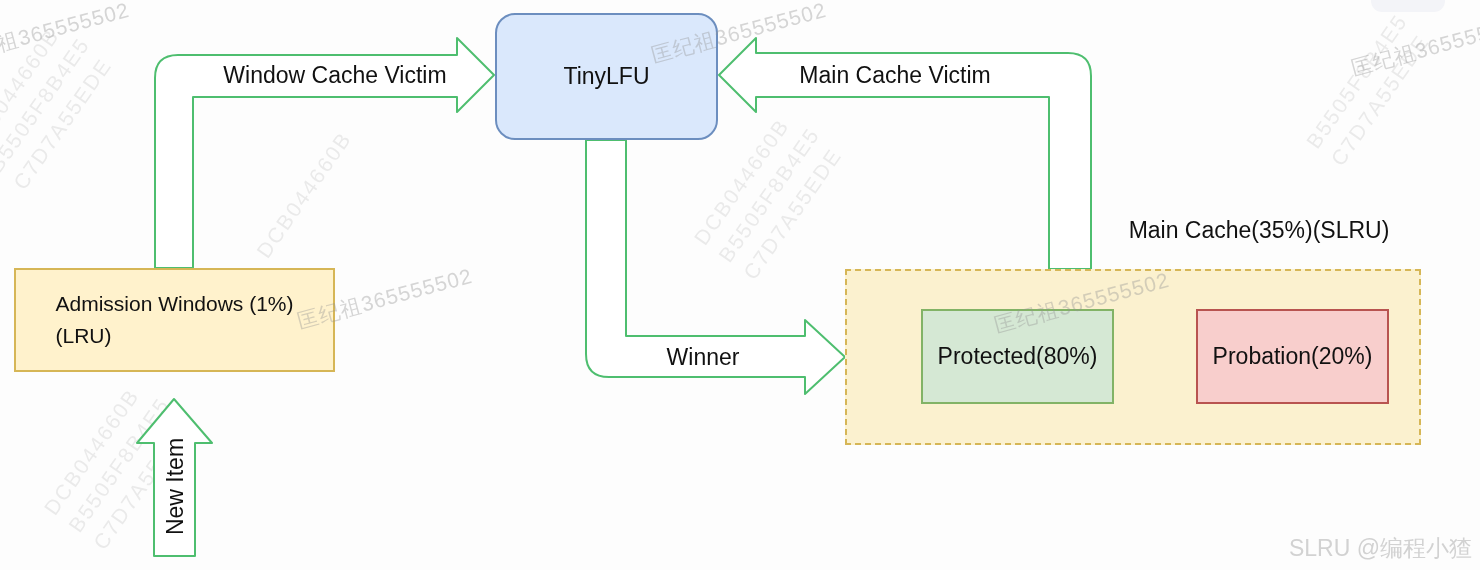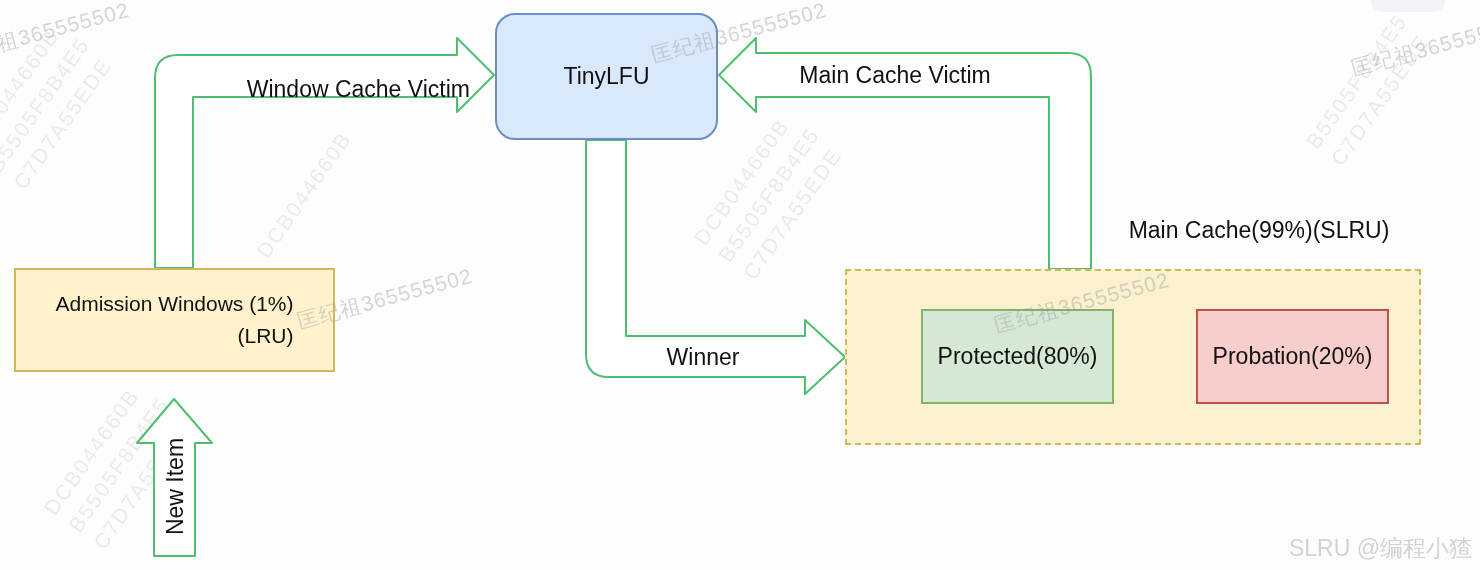--- a/index.html
+++ b/index.html
@@ -3,21 +3,21 @@
 <meta charset="utf-8">
 <style>
   html,body{margin:0;padding:0;background:#ffffff;}
   #canvas{
     position:relative;width:1480px;height:570px;overflow:hidden;
     background:#fdfdfd;
     font-family:"Liberation Sans",sans-serif;
     color:#111;
   }
   
-  .node{position:absolute;box-sizing:border-box;display:flex;align-items:center;justify-content:center;text-align:right;}
+  .node{position:absolute;box-sizing:border-box;display:flex;align-items:center;justify-content:center;text-align:left;}
   #tinylfu{
     left:495px;top:13px;width:223px;height:127px;
     background:#dae8fc;border:2px solid #6c8ebf;border-radius:20px;
     font-size:23px;z-index:2;
   }
   #admission{
     left:14px;top:268px;width:321px;height:104px;
     background:#fff2cc;border:2px solid #d6b656;
     font-size:21px;line-height:1.52;white-space:pre-line;z-index:2;
   }
@@ -37,21 +37,21 @@
     position:absolute;left:1097px;top:217px;width:324px;
     text-align:center;font-size:23px;z-index:2;
   }
   
   #arrow-layer{position:absolute;left:0;top:0;z-index:1;}
   .flow-arrow{fill:#ffffff;stroke:#4ebe6f;stroke-width:2;stroke-linejoin:round;}
   .move-line{stroke:#404040;stroke-width:2;}
   .move-head{fill:#404040;stroke:none;}
   
   .arrow-label{position:absolute;text-align:center;font-size:23px;z-index:3;}
-  #lbl-window{left:200px;top:76px;width:270px;text-align:right;}
+  #lbl-window{left:200px;top:62px;width:270px;}
   #lbl-mainvictim{left:760px;top:62px;width:270px;}
   #lbl-winner{left:628px;top:344px;width:150px;}
   #lbl-newitem{left:105px;top:473px;width:140px;transform:rotate(-90deg);}
   
   .wm-qq{
     position:absolute;font-size:21px;color:rgba(148,148,148,0.38);
     white-space:nowrap;transform:rotate(-15deg);transform-origin:left center;z-index:4;
     letter-spacing:1px;pointer-events:none;
   }
   .wm-hex{
@@ -105,21 +105,21 @@
       <line class="move-line" x1="1072" y1="332" x2="1184" y2="332"></line>
       <polygon class="move-head" points="1196,332 1182,325.5 1182,338.5"></polygon>
     </g>
     <g>
       <line class="move-line" x1="1194" y1="379" x2="1089" y2="379"></line>
       <polygon class="move-head" points="1077,379 1091,372.5 1091,385.5"></polygon>
     </g>
   </svg>
 
   <div id="main-cache" class="node"></div>
-  <div id="main-cache-title">Main Cache(99%)(SLRU)</div>
+  <div id="main-cache-title">Main Cache(35%)(SLRU)</div>
 
   <div id="tinylfu" class="node">TinyLFU</div>
 
   <div id="admission" class="node">Admission Windows (1%)
 (LRU)</div>
 
   <div id="protected" class="node">Protected(80%)</div>
 
   <div id="probation" class="node">Probation(20%)</div>
 

